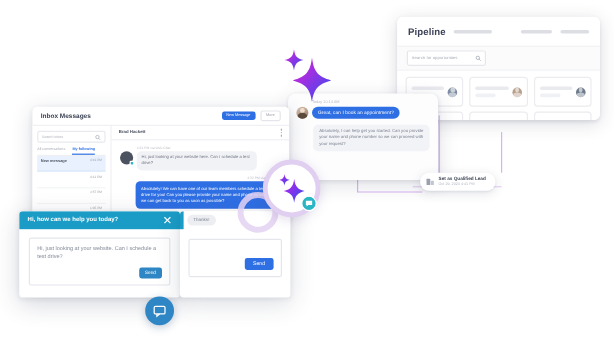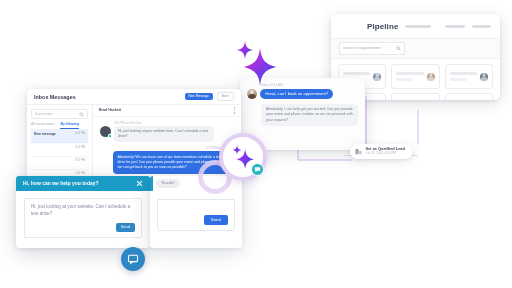--- a/index.html
+++ b/index.html
@@ -21,21 +21,21 @@
     position:absolute;left:331px;top:14px;width:169px;height:86px;
     background:#ffffff;border-radius:5px;
     box-shadow:0 3px 14px rgba(40,50,80,.17), 0 1px 3px rgba(40,50,80,.10);
     overflow:hidden;
   }
   #pipeline .ph{
     height:24px;display:flex;align-items:center;padding:0 9px;gap:7px;
     border-bottom:1px solid #f0f1f3;background:#fff;
   }
   #pipeline .ph .title{
-    font-size:8px;font-weight:700;color:#3c4257;letter-spacing:.1px;margin-left:27px;
+    font-size:8px;font-weight:700;color:#3c4257;letter-spacing:.1px;
   }
   #pipeline .ph .b1{width:32px;}
   #pipeline .ph .spacer{flex:1;}
   #pipeline .ph .b2{width:26px;}
   #pipeline .ph .b3{width:24px;}
   #pipeline .sub{
     height:19px;display:flex;align-items:center;padding:0 8px;
     background:#fbfbfc;border-bottom:1px solid #f1f2f4;
   }
   #pipeline .searchbox{

